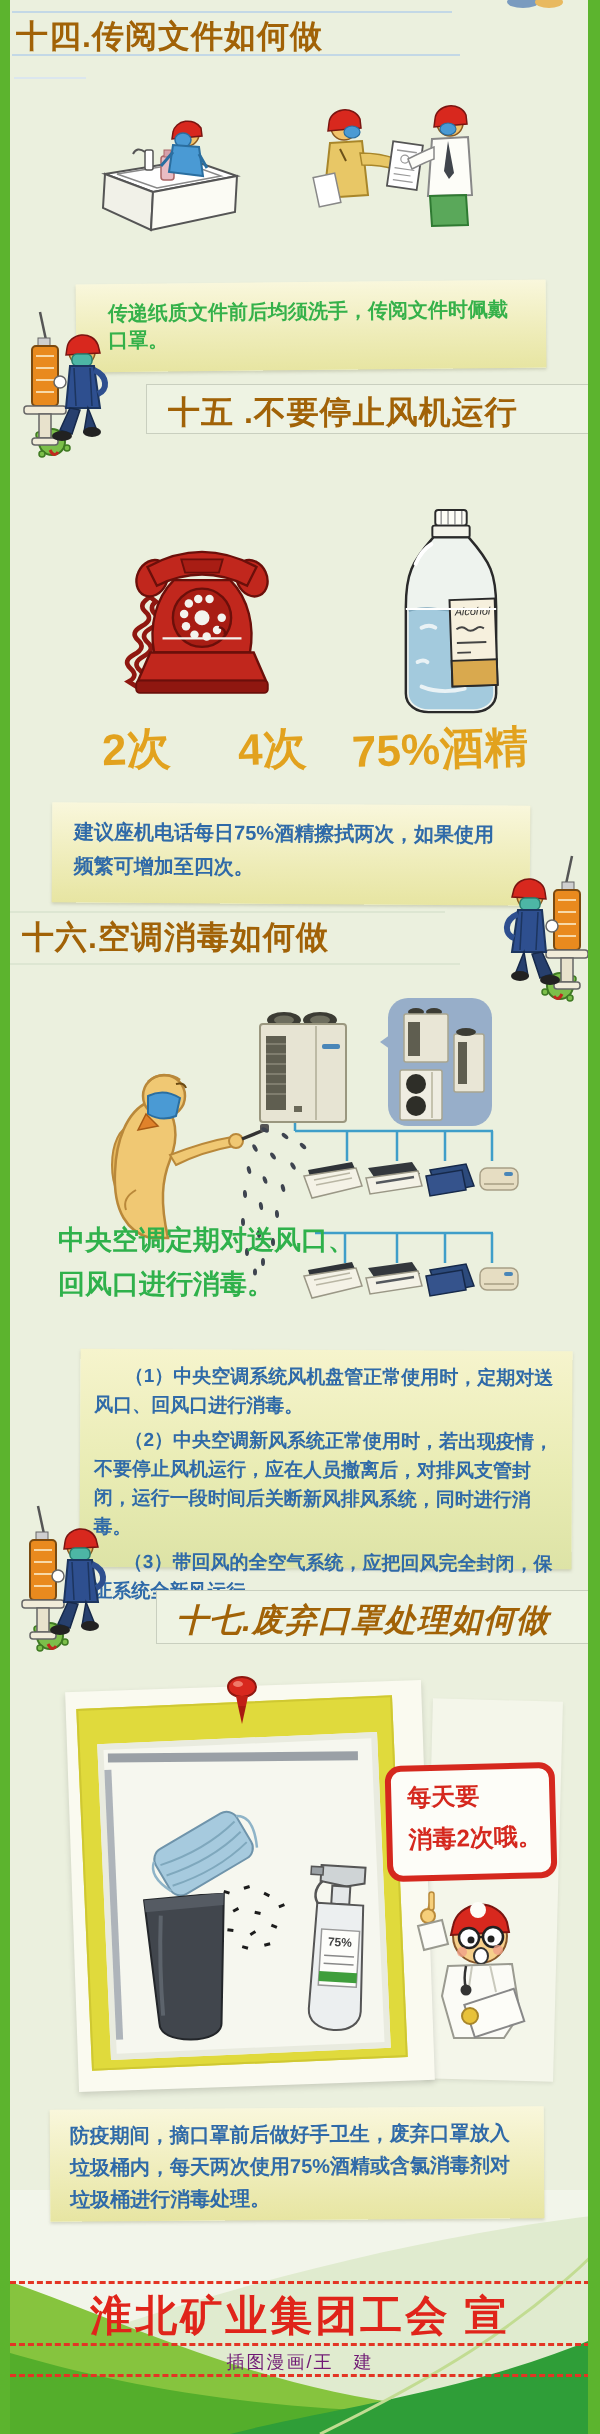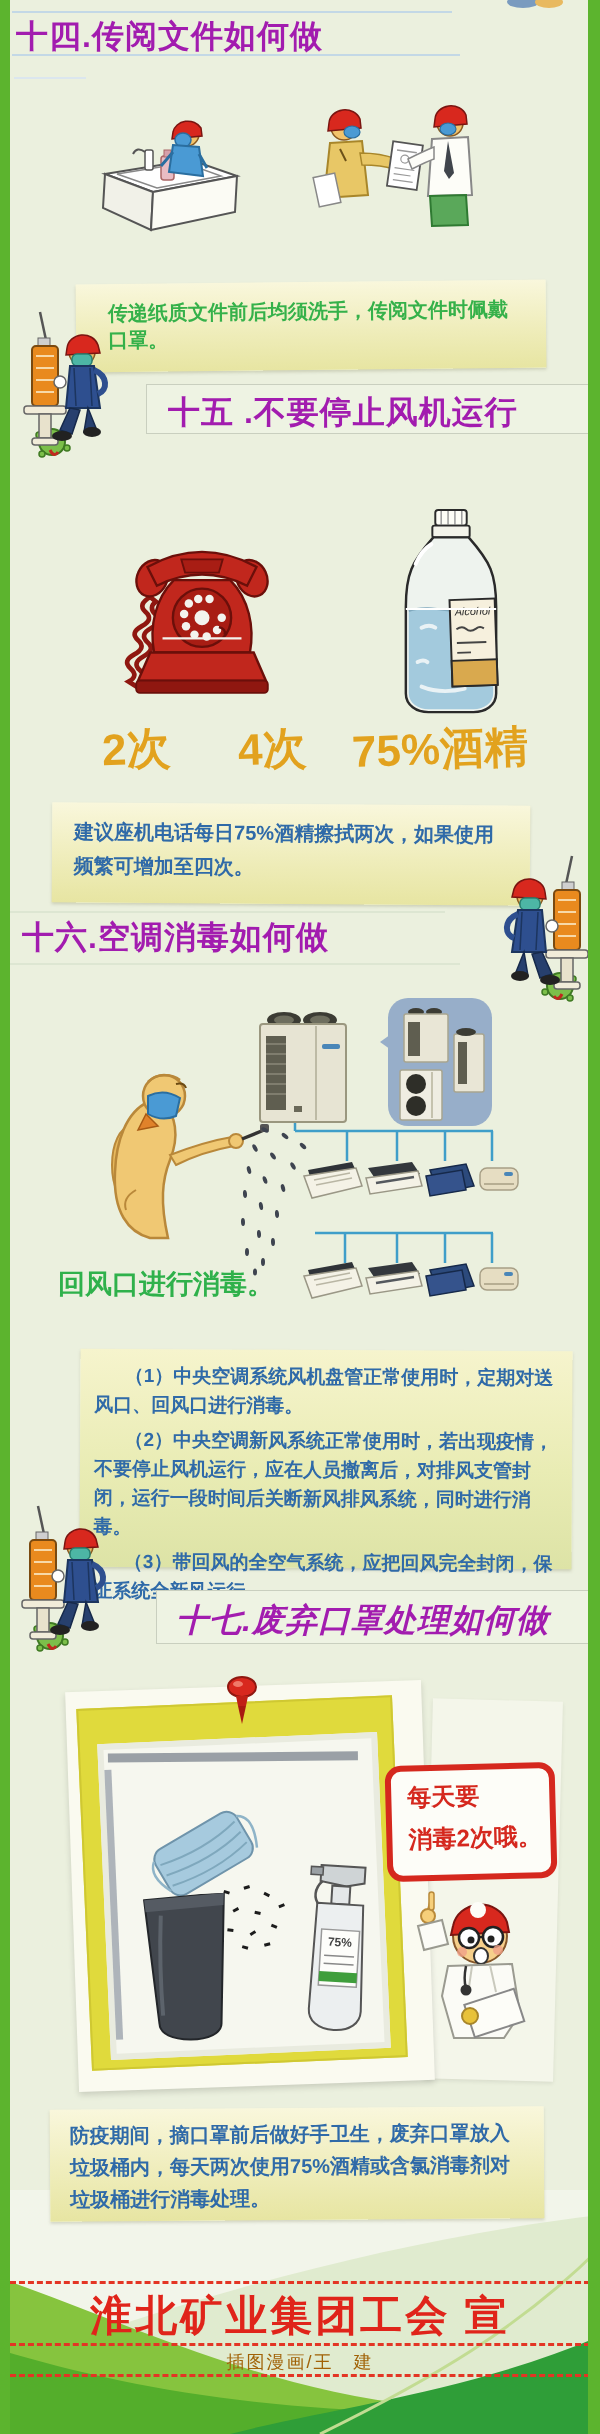--- a/index.html
+++ b/index.html
@@ -1,21 +1,21 @@
 <!DOCTYPE html>
 <html><head>
 <meta charset="utf-8">
 <style>
   html,body{margin:0;padding:0;}
   body{font-family:"Liberation Sans",sans-serif;}
   #poster{position:relative;width:600px;height:2434px;background:#ebf0de;overflow:hidden;}
   .abs{position:absolute;}
   .edge{position:absolute;top:0;height:100%;background:#5cb42e;z-index:40;}
   .nb-line{position:absolute;height:2px;background:#c3d8e6;z-index:1;}
-  .sec-title{position:absolute;font-weight:bold;color:#a21caf;font-size:32px;letter-spacing:1px;white-space:nowrap;z-index:4;}
+  .sec-title{position:absolute;font-weight:bold;color:#a16207;font-size:32px;letter-spacing:1px;white-space:nowrap;z-index:4;}
   .title-box{position:absolute;background:#eef3e3;border:1px solid #c9cfbf;z-index:3;}
   .note{position:absolute;background:linear-gradient(180deg,#f9f7dc 0%,#efedbb 55%,#e7e5a2 100%);box-shadow:0 2px 3px rgba(120,120,80,.25);z-index:2;}
   .note .txt{font-weight:bold;}
   .green-txt{color:#35b14a;}
   .blue-txt{color:#2f6aa8;}
   .stat{position:absolute;font-weight:bold;color:#e2a21e;font-size:44px;transform:rotate(-2deg);z-index:3;white-space:nowrap;}
   .caption{position:absolute;font-weight:bold;color:#2fb14b;font-size:27px;z-index:3;white-space:nowrap;}
   .rules p{margin:0 0 6px 0;text-indent:1.6em;}
   .dash{position:absolute;left:10px;width:580px;border-top:3px dashed #e33524;z-index:6;}
   .bubble{position:absolute;left:386px;top:1764px;width:158px;height:104px;background:#fdfdf8;border:6px solid #d5281e;border-radius:16px;transform:rotate(-1.5deg);z-index:5;}
@@ -316,20 +316,21 @@
     <path d="M66,12 L110,6 L118,18 L74,24 Z" fill="#33373c"></path>
     <path d="M64,22 L116,15 L120,30 L68,38 Z" fill="#f4f2e6" stroke="#9a9786" stroke-width="1.5"></path>
     <line x1="74" y1="27" x2="112" y2="21" stroke="#55595e" stroke-width="2.5"></line>
     <path d="M128,14 L164,8 L172,30 L136,37 Z" fill="#2c4a7c" stroke="#16294a" stroke-width="1.5"></path>
     <path d="M124,20 L160,14 L164,34 L128,40 Z" fill="#35538c" stroke="#16294a" stroke-width="1.5"></path>
     <rect x="178" y="12" width="38" height="22" rx="7" fill="#e6ddc2" stroke="#a89f86" stroke-width="1.5"></rect>
     <line x1="182" y1="28" x2="212" y2="28" stroke="#b7ae93" stroke-width="2"></line>
     <rect x="202" y="16" width="9" height="4" rx="2" fill="#4a86b8"></rect>
   </svg>
 
+  <div class="caption" style="left:58px;top:1222px;">中央空调定期对送风口、</div>
   <div class="caption" style="left:58px;top:1266px;">回风口进行消毒。</div>
 
   <div class="note rules" style="left:80px;top:1350px;width:492px;height:218px;transform:rotate(0.3deg);background:linear-gradient(180deg,#f6f4cd 0%,#e9ecb4 55%,#dde3a6 100%);">
     <div class="txt blue-txt" style="font-size:19px;line-height:29px;padding:12px 16px 0 14px;">
       <p>（1）中央空调系统风机盘管正常使用时，定期对送风口、回风口进行消毒。</p>
       <p>（2）中央空调新风系统正常使用时，若出现疫情，不要停止风机运行，应在人员撤离后，对排风支管封闭，运行一段时间后关断新风排风系统，同时进行消毒。</p>
       <p>（3）带回风的全空气系统，应把回风完全封闭，保证系统全新风运行。</p>
     </div>
   </div>
 
@@ -469,19 +470,19 @@
     <path d="M600,55 C430,75 250,120 90,175 L0,212 L0,274 L600,274 Z" fill="#e0ebcf"></path>
     <path d="M0,118 C140,168 260,228 420,246 C500,255 560,248 600,236 L600,274 L0,274 Z" fill="#86c43e"></path>
     <path d="M0,190 C150,235 320,262 600,250 L600,274 L0,274 Z" fill="#54ae2b"></path>
     <path d="M230,274 C330,248 470,232 600,176 L600,274 Z" fill="#2f9e38"></path>
     <path d="M320,274 C430,220 520,168 600,88" fill="none" stroke="#c2dc92" stroke-width="3"></path>
   </svg>
 
   <div class="dash" style="top:2281px;"></div>
   <div class="abs" style="left:0;top:2288px;width:600px;text-align:center;font-size:42px;font-weight:bold;color:#e0241a;letter-spacing:3px;z-index:7;white-space:nowrap;">淮北矿业集团工会 宣</div>
   <div class="dash" style="top:2343px;"></div>
-  <div class="abs" style="left:0;top:2350px;width:600px;text-align:center;font-size:18px;color:#a16207;letter-spacing:2px;z-index:7;">插图漫画/王　建</div>
+  <div class="abs" style="left:0;top:2350px;width:600px;text-align:center;font-size:18px;color:#701a75;letter-spacing:2px;z-index:7;">插图漫画/王　建</div>
   <div class="dash" style="top:2374px;"></div>
 
   <div class="edge" style="left:0;width:10px;"></div>
   <div class="edge" style="right:0;width:12px;"></div>
 
 </div>
 
 </body></html>

